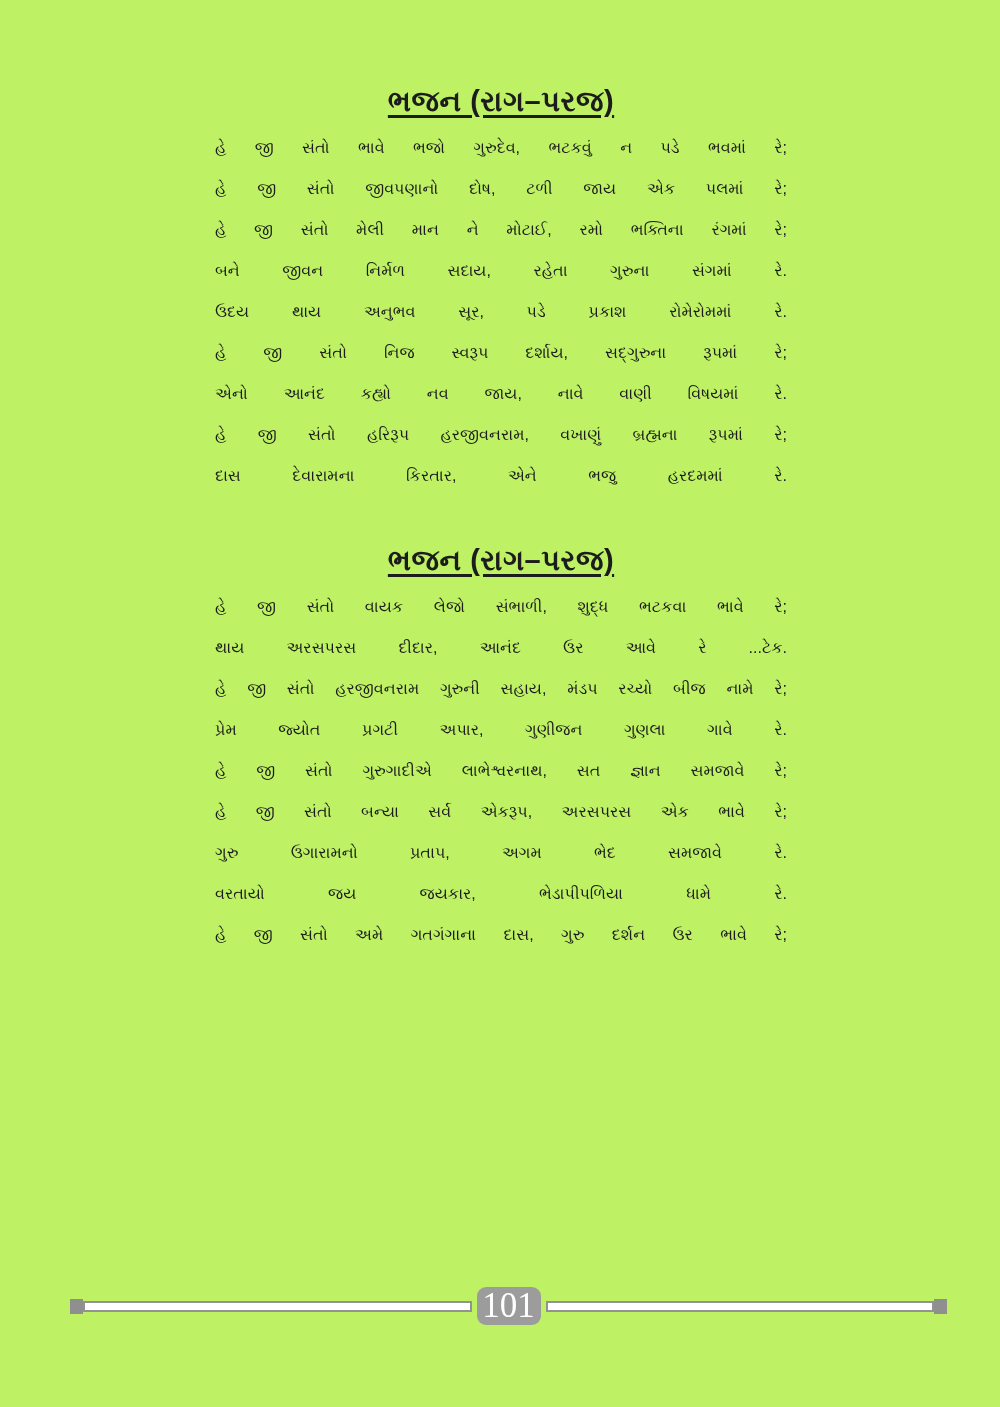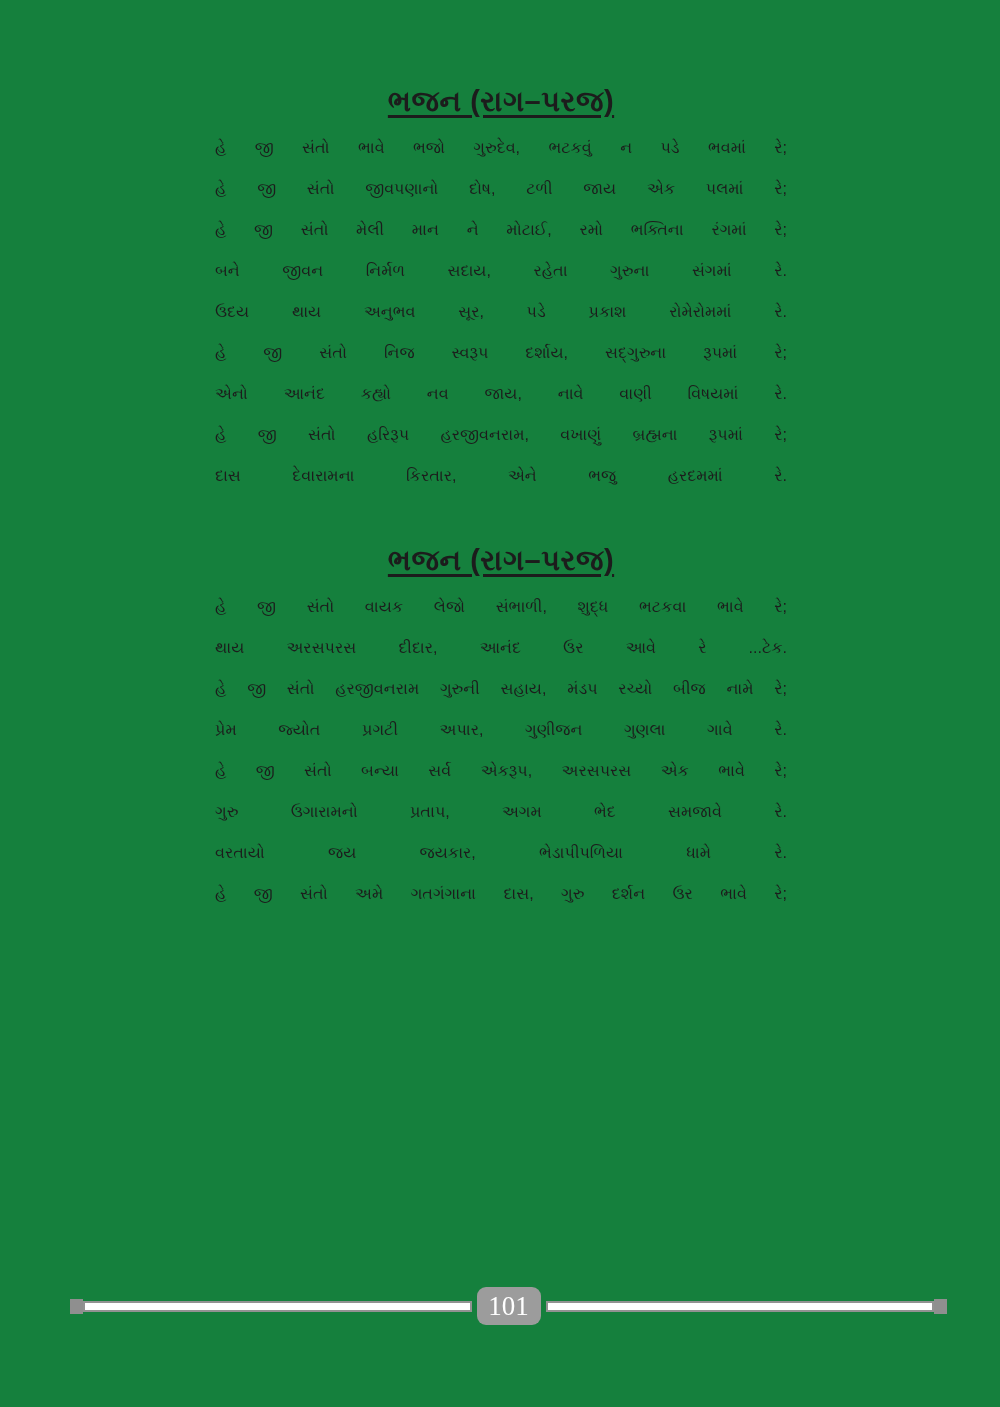--- a/index.html
+++ b/index.html
@@ -4,21 +4,21 @@
 <style>
   html, body {
     margin: 0;
     padding: 0;
     background: #ffffff;
   }
   .page {
     position: relative;
     width: 1000px;
     height: 1407px;
-    background: #15803d;
+    background: #bef264;
     font-family: "Liberation Sans", sans-serif;
     color: #1c1c1c;
     overflow: hidden;
   }
   .text-block {
     position: absolute;
     left: 215px;
     width: 572px;
     top: 84px;
   }
@@ -65,21 +65,21 @@
   }
   .page-badge {
     flex: 0 0 auto;
     min-width: 64px;
     height: 38px;
     margin: 0 5px;
     background: #9c9c9c;
     border-radius: 9px;
     color: #ffffff;
     font-family: "Liberation Serif", serif;
-    font-size: 27px;
+    font-size: 35px;
     display: flex;
     align-items: center;
     justify-content: center;
   }
 </style>
 </head>
 <body>
 
 <div class="page">
 
@@ -97,20 +97,21 @@
       <div class="verse-line">હે જી સંતો હરિરૂપ હરજીવનરામ, વખાણું બ્રહ્મના રૂપમાં રે;</div>
       <div class="verse-line">દાસ દેવારામના કિરતાર, એને ભજુ હરદમમાં રે.</div>
     </div>
 
     <div class="section">
       <div class="song-title">ભજન (રાગ–પરજ)</div>
       <div class="verse-line">હે જી સંતો વાયક લેજો સંભાળી, શુદ્ધ ભટકવા ભાવે રે;</div>
       <div class="verse-line">થાય અરસપરસ દીદાર, આનંદ ઉર આવે રે ...ટેક.</div>
       <div class="verse-line">હે જી સંતો હરજીવનરામ ગુરુની સહાય, મંડપ રચ્યો બીજ નામે રે;</div>
       <div class="verse-line">પ્રેમ જ્યોત પ્રગટી અપાર, ગુણીજન ગુણલા ગાવે રે.</div>
+      <div class="verse-line">હે જી સંતો ગુરુગાદીએ લાભેશ્વરનાથ, સત જ્ઞાન સમજાવે રે;</div>
       <div class="verse-line">હે જી સંતો બન્યા સર્વ એકરૂપ, અરસપરસ એક ભાવે રે;</div>
       <div class="verse-line">ગુરુ ઉગારામનો પ્રતાપ, અગમ ભેદ સમજાવે રે.</div>
       <div class="verse-line">વરતાયો જય જયકાર, ભેડાપીપળિયા ધામે રે.</div>
       <div class="verse-line">હે જી સંતો અમે ગતગંગાના દાસ, ગુરુ દર્શન ઉર ભાવે રે;</div>
     </div>
 
   </div>
 
   <div class="footer">
     <div class="end-cap"></div>

